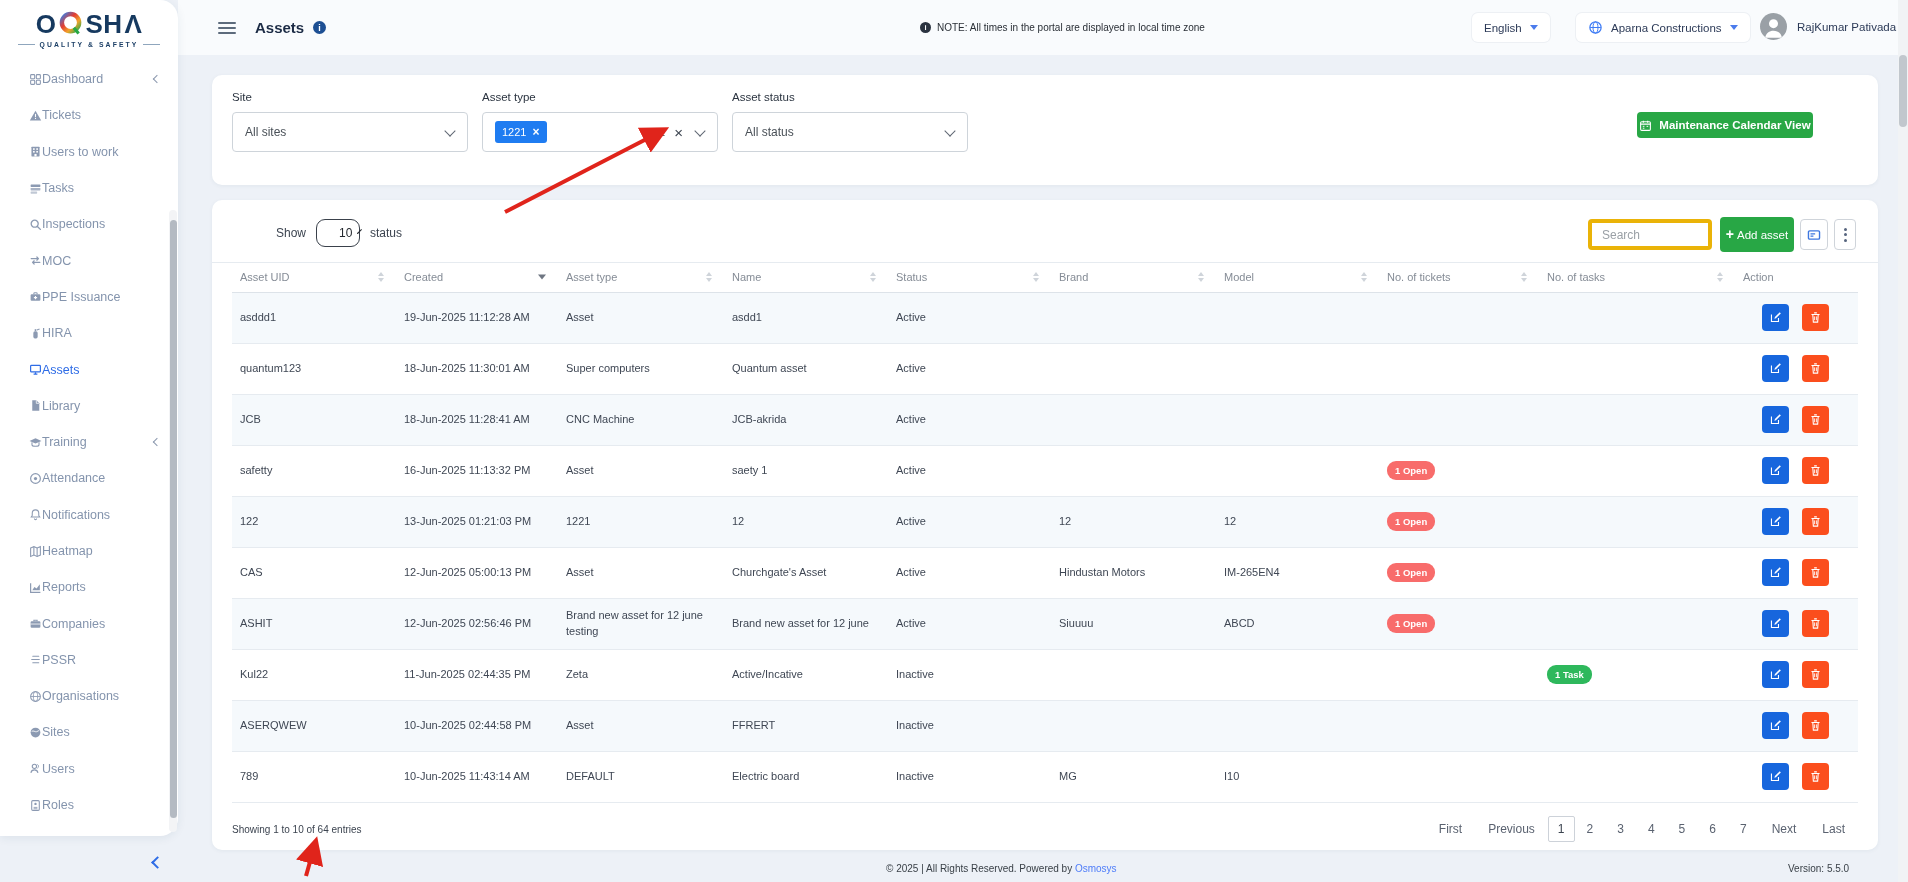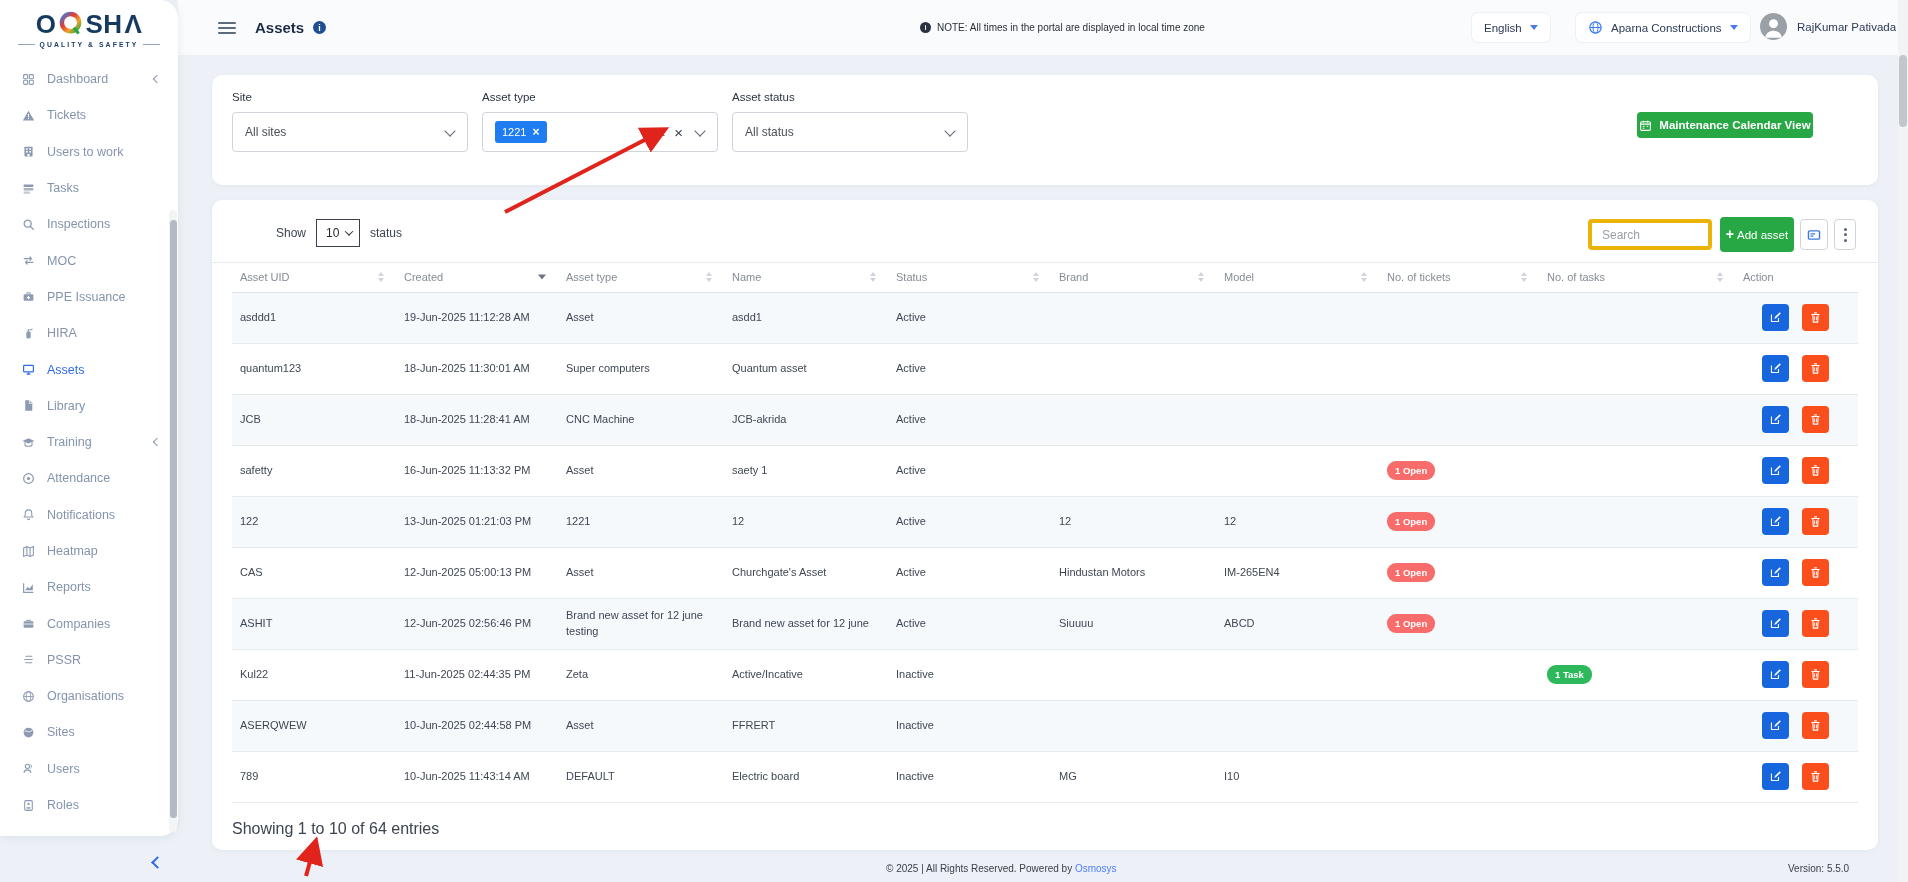--- a/index.html
+++ b/index.html
@@ -14,22 +14,22 @@
   .sidebar { position:absolute; left:0; top:0; width:178px; height:836px; background:#fff;
              border-radius:0 18px 18px 0; box-shadow:0 2px 10px rgba(30,60,90,.08); z-index:5; }
   .logo { padding-top:9px; text-align:center; }
   .logo-word { display:flex; align-items:center; justify-content:center; gap:2px;
                font-size:26px; font-weight:700; color:#16395f; letter-spacing:.5px; line-height:30px; }
   .logo-word .qring { display:inline-flex; margin:0 1px; }
   .tagline { display:flex; align-items:center; justify-content:center; gap:5px; margin-top:2px;
              font-size:6.8px; font-weight:700; letter-spacing:2.1px; color:#1c3f66; }
   .tagline .tl-line { width:17px; height:0; border-top:1px solid #8fa6bd; }
   nav { margin-top:13px; }
-  .sb-item { position:relative; height:36.3px; display:flex; align-items:center; gap:12px;
-             padding-left:21px; color:#8494ad; font-size:12.5px; cursor:pointer; }
+  .sb-item { position:relative; height:36.3px; display:flex; align-items:center; 
+             padding-left:28px; color:#8494ad; font-size:12.5px; cursor:pointer; }
   .sb-item .sb-icon { width:14px; height:14px; display:flex; align-items:center; justify-content:center; color:#8c9ab2; }
   .sb-item.active, .sb-item.active .sb-icon { color:#2e6ce6; }
   .sb-chev { position:absolute; right:18px; top:50%; display:none;
              width:6px; height:6px; border-left:1.6px solid #8a97ad; border-bottom:1.6px solid #8a97ad;
              transform:translateY(-50%) rotate(45deg); }
   .sb-scrollbar { position:absolute; right:1px; top:210px; width:8px; height:622px; background:#f3f4f6; border-radius:4px; }
   .sb-scrollbar .thumb { position:absolute; left:0.5px; top:10px; width:7px; height:598px; background:#b4bac2; border-radius:4px; }
   .collapse-chevron { position:absolute; left:153px; top:858px; z-index:6; width:9px; height:9px;
              border-left:2.4px solid #2e6ce6; border-bottom:2.4px solid #2e6ce6; transform:rotate(45deg); cursor:pointer; }
 
@@ -80,22 +80,22 @@
   .type-more { font-size:11px; color:#33393f; }
   .type-clear { font-size:15px; color:#3c4450; font-weight:400; cursor:pointer; line-height:1; }
   .btn-green { position:absolute; display:flex; align-items:center; justify-content:center; gap:7px;
                background:#28a745; color:#fff; border:none; border-radius:4px; cursor:pointer;
                font-family:inherit; }
   .cal-btn { left:1425px; top:37px; width:176px; height:26px; font-size:11.5px; font-weight:600; }
 
   
   .show-group { position:absolute; left:20px; top:19px; display:flex; align-items:center; gap:10px;
                 font-size:12px; color:#3c4450;margin-left:44px; }
-  .size-select { position:relative; width:44px; height:28px; border:1px solid #3a414b; border-radius:0;
-                 display:flex; align-items:center; padding-left:9px; gap:7px; font-size:12px; color:#23282e; cursor:pointer; }
+  .size-select { position:relative; width:44px; height:28px; border:1px solid #3a414b; border-radius:9px;
+                 display:flex; align-items:center; padding-left:22px; gap:7px; font-size:12px; color:#23282e; cursor:pointer; }
   .size-select .chev { width:6px; height:6px; border-right:1.8px solid #23282e; border-bottom:1.8px solid #23282e;
                  transform:rotate(45deg) translate(-1px,-1px); }
   .search-input { position:absolute; left:1376px; top:19px; width:124px; height:31px; border:4px solid #eab308;
                   border-radius:4px; padding:0 10px; font-size:12px; color:#333; font-family:inherit; outline:none; }
   .search-input::placeholder { color:#9aa0a6; }
   .add-btn { left:1508px; top:17px; width:74px; height:35px; font-size:11.5px; gap:3px; }
   .add-btn .plus { font-size:14px; font-weight:700; margin-top:-2px; }
   .icon-btn { position:absolute; top:19px; height:31px; background:#fff; border:1px solid #cfd4da;
               border-radius:4px; display:flex; align-items:center; justify-content:center; cursor:pointer; }
   .btn-cols { left:1588px; width:28px; color:#3f78e0; }
@@ -123,21 +123,21 @@
   .badge-green { background:#2eb85c; }
   .td-action { text-align:center; }
   .act-btn { display:inline-flex; align-items:center; justify-content:center; width:27px; height:27px;
              border:none; border-radius:4px; cursor:pointer; vertical-align:middle; }
   .btn-edit { background:#1766dd; margin-right:10px; }
   .btn-delete { background:#fb4e1d; }
 
   
   .table-foot { position:absolute; left:20px; top:612px; width:1626px; height:34px; display:flex;
                 align-items:center; justify-content:space-between; }
-  .showing { font-size:16px; color:#3c4450; }
+  .showing { font-size:10px; color:#3c4450; }
   .pager { display:flex; align-items:center; }
   .pg-item { font-size:12px; color:#5a6270; padding:5px 13px; cursor:pointer; }
   .pg-pages { display:contents; }
   .pg-num { padding:5px 12px; }
   .pg-num.active { border:1px solid #cdd2d9; border-radius:2px; background:#fff; padding:5px 9px; color:#3c4450; }
 
   
   .page-footer { position:absolute; left:0; top:854px; width:1908px; height:28px; }
   .copyright { position:absolute; left:886px; top:9px; font-size:10px; color:#3a4148; }
   .copyright a { color:#4f7df9; text-decoration:none; cursor:pointer; }
@@ -853,20 +853,27 @@
                   <path d="M10.3 10v7M13.7 10v7" stroke="#fff" stroke-width="1.6"></path>
                 </svg>
       </button>
     </td>
   </tr>
 </tbody>
     </table>
 
     <div class="table-foot">
       <span class="showing">Showing 1 to 10 of 64 entries</span>
+      <div class="pager">
+        <span class="pg-item">First</span>
+        <span class="pg-item">Previous</span>
+        <span class="pg-pages" id="page-numbers"><span class="pg-item pg-num active">1</span><span class="pg-item pg-num">2</span><span class="pg-item pg-num">3</span><span class="pg-item pg-num">4</span><span class="pg-item pg-num">5</span><span class="pg-item pg-num">6</span><span class="pg-item pg-num">7</span></span>
+        <span class="pg-item">Next</span>
+        <span class="pg-item">Last</span>
+      </div>
     </div>
   </section>
 
   <footer class="page-footer">
     <span class="copyright"><span>© 2025 | All Rights Reserved. Powered by </span><a>Osmosys</a></span>
     <span class="version">Version: 5.5.0</span>
   </footer>
 
   <div class="v-scrollbar">
     <div class="thumb"></div>

